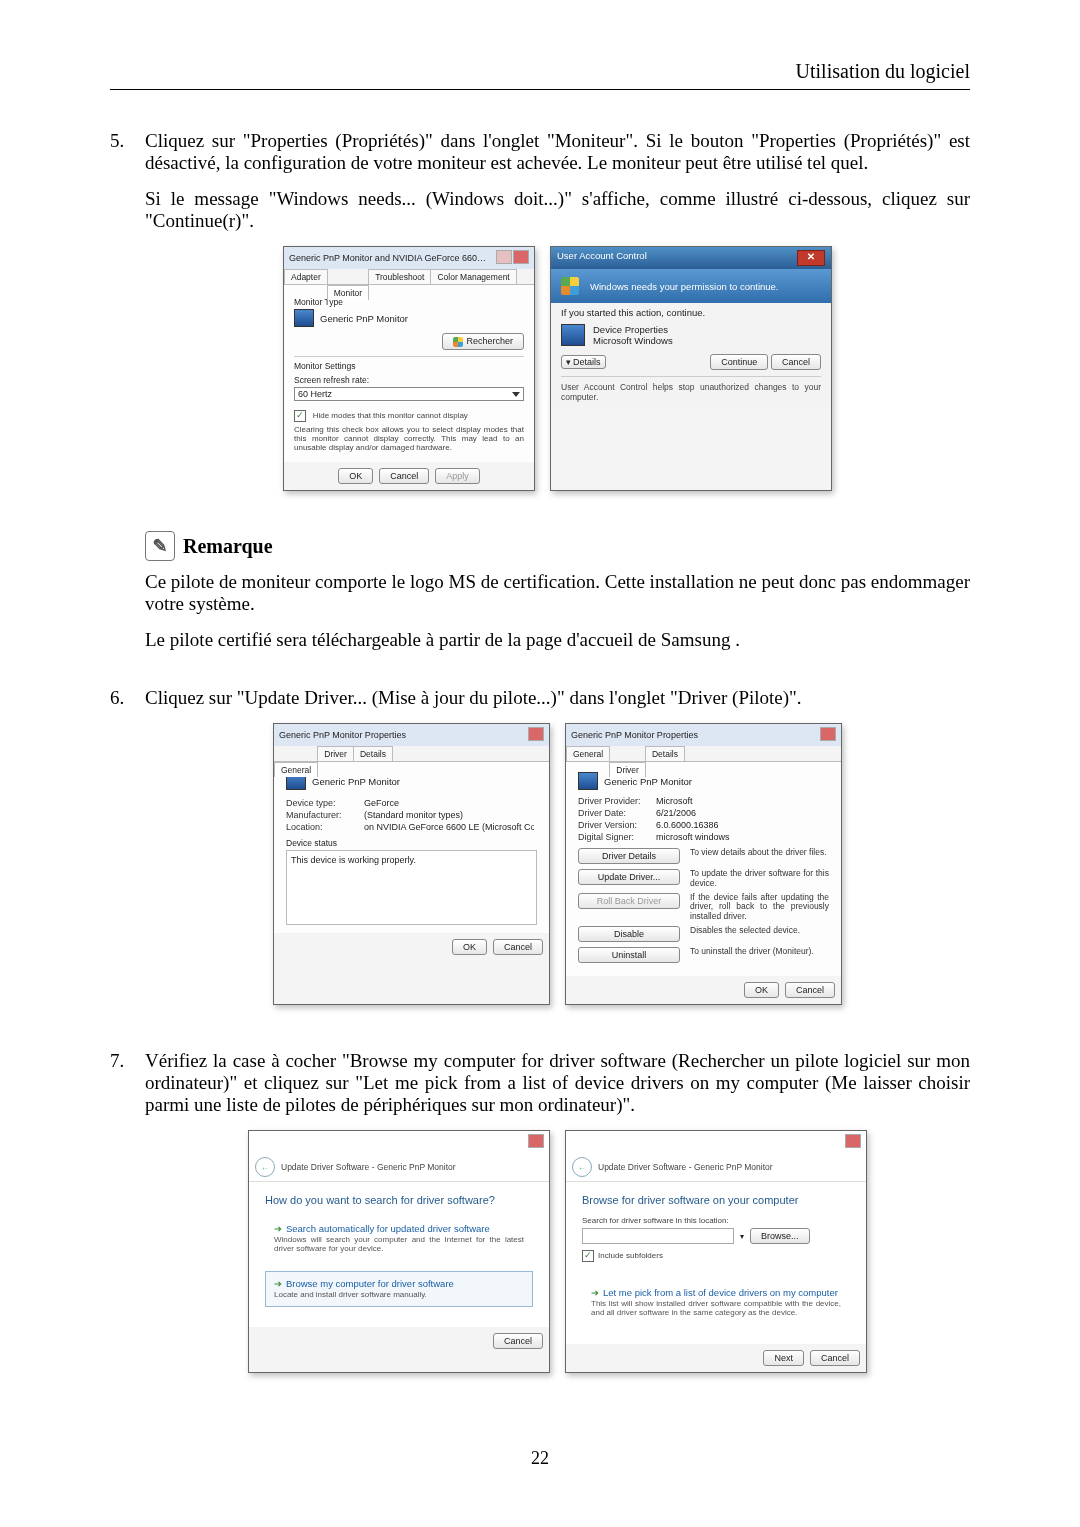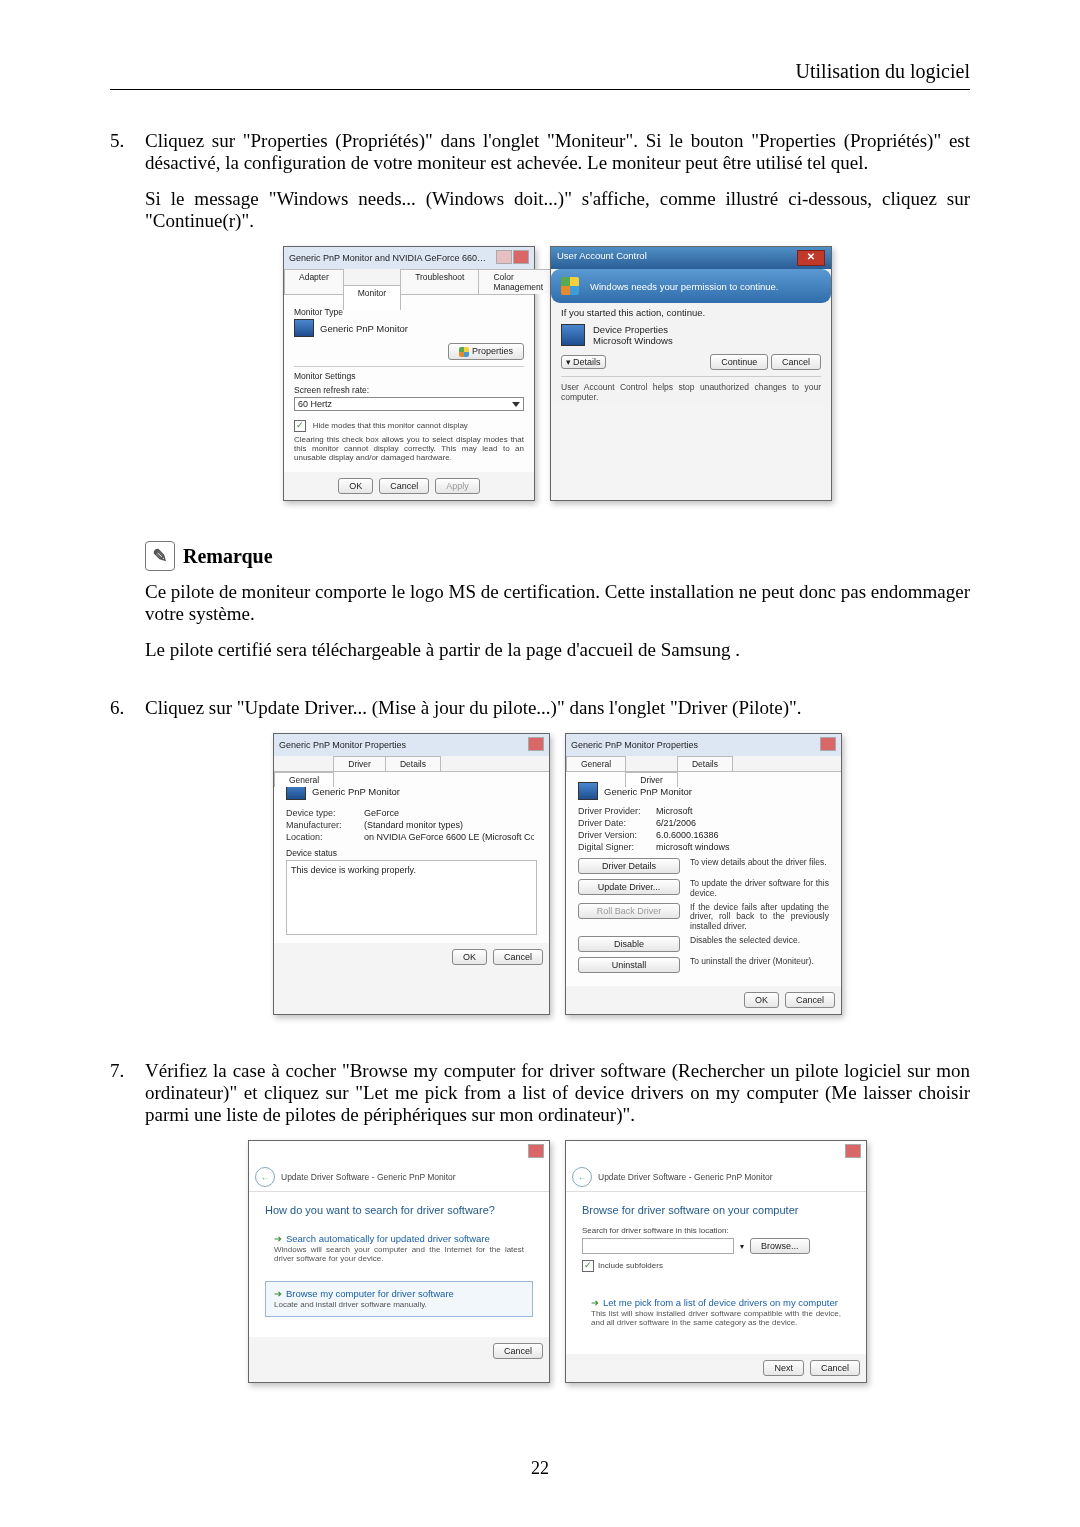--- a/index.html
+++ b/index.html
@@ -11,40 +11,40 @@
     .content { flex: 1; text-align: justify; }
     .content p { margin: 0 0 14px 0; }
     .fig-row { display: flex; justify-content: center; gap: 15px; margin: 10px 0 25px 0; }
     .dlg { border: 1px solid #666; background: #f4f4f4; font-family: Tahoma,Arial,sans-serif; font-size: 9.5px; color: #222; position: relative; box-shadow: 2px 3px 6px rgba(0,0,0,.25); }
     
     .dlg1 { width: 250px; }
     .titlebar { background: #dde6f3; padding: 3px 5px; display: flex; justify-content: space-between; align-items: center; font-size: 9px; }
     .winbtns span { display:inline-block; width:14px; height:12px; background:#e6c0c0; margin-left:1px; border:1px solid #aaa; }
     .winbtns span.close{ background:#d96767; }
     .tabs { display:flex; background:#f4f4f4; border-bottom:1px solid #bbb; font-size:8.5px; }
-    .tabs .tab { padding:2px 14px; border:1px solid #bbb; border-bottom:none; background:#f9f9f9; margin-right:-1px; }
+    .tabs .tab { padding:2px 6px; border:1px solid #bbb; border-bottom:none; background:#f9f9f9; margin-right:-1px; }
     .tabs .tab.active { background:#fff; position:relative; top:16px; }
     .pane { padding:8px 10px 10px 10px; background:#fdfdfd; }
     .group-label { font-size:8.5px; margin:4px 0 2px 0; }
     .monrow { display:flex; align-items:center; gap:6px; }
     .monicon { width:18px; height:16px; background:linear-gradient(#4a87cf,#1e4d90); border:1px solid #333; }
     .btn { display:inline-block; padding:2px 10px; border:1px solid #888; background:linear-gradient(#fff,#e6e6e6); border-radius:3px; font-size:9px; text-align:center; }
     .btn.disabled { color:#999; }
     .shield { display:inline-block; width:10px; height:10px; background:conic-gradient(#f6cf3a 0 25%,#3f9dd9 25% 50%,#e68a2e 50% 75%,#5aa850 75% 100%); border-radius:2px; margin-right:3px; vertical-align:middle; }
     .select { border:1px solid #888; background:#fff; padding:1px 3px; display:flex; justify-content:space-between; align-items:center; font-size:9px; }
     .dropdown-arrow{width:0;height:0;border-left:4px solid transparent;border-right:4px solid transparent;border-top:5px solid #333;}
     .checkbox{display:inline-block;width:10px;height:10px;border:1px solid #666;background:#fff;position:relative;vertical-align:middle;margin-right:4px;}
     .checkbox.on::after{content:"";position:absolute;left:1px;top:-1px;font-size:9px;color:#3a7a3a;content:"✓";}
     .small{font-size:8px;color:#444;line-height:1.15;}
     .dlg-buttons{text-align:right; padding:6px; display:flex; justify-content:center; gap:6px;}
     
     .dlg2{width:280px;}
     .uac-title{background:linear-gradient(#4f90c6,#2a5d95); color:#fff; padding:3px 6px; display:flex; justify-content:space-between; align-items:flex-start;}
     .uac-close{width:26px;height:14px;background:#c0392b;border:1px solid #7a2219;color:#fff;text-align:center;font-weight:bold;line-height:12px;font-size:10px;}
-    .uac-band{background:linear-gradient(#5a99d2,#2f6eab); color:#fff; padding:8px 10px; display:flex; align-items:center; gap:8px;border-radius:9px;}
+    .uac-band{background:linear-gradient(#5a99d2,#2f6eab); color:#fff; padding:8px 10px; display:flex; align-items:center; gap:8px;}
     .uac-body{background:#f3f3f3; padding:4px 10px; font-size:9.5px;}
     .uac-row{display:flex; align-items:center; gap:8px; margin:6px 0;}
     .uac-icon{width:22px;height:20px;background:linear-gradient(#4a87cf,#1e4d90);border:1px solid #333;}
     .uac-foot{border-top:1px solid #ccc;margin-top:6px;padding-top:5px;font-size:8.5px;color:#444;}
     
     .remarque-block { margin: 40px 0 16px 0; }
     .remarque-head { display:flex; align-items:center; gap:8px; font-weight:bold; font-size:20px; margin-bottom:10px;}
     .pencil-icon{width:28px;height:28px;border:1px solid #777;border-radius:4px;display:flex;align-items:center;justify-content:center;color:#555;font-size:18px;}
     .remarque-body p { margin:0 0 14px 0; text-align:justify;}
     
@@ -97,21 +97,21 @@
             <span class="tab">Troubleshoot</span>
             <span class="tab">Color Management</span>
           </div>
           <div class="pane">
             <div class="group-label">Monitor Type</div>
             <div class="monrow">
               <div class="monicon"></div>
               <span>Generic PnP Monitor</span>
             </div>
             <div style="text-align:right;margin:6px 0;">
-              <span class="btn"><span class="shield"></span><span>Properties</span></span>
+              <span class="btn"><span class="shield"></span><span>Rechercher</span></span>
             </div>
             <hr style="border:none;border-top:1px solid #ccc;">
             <div class="group-label">Monitor Settings</div>
             <div class="group-label">Screen refresh rate:</div>
             <div class="select">
               <span>60 Hertz</span>
               <span class="dropdown-arrow"></span>
             </div>
             <div style="margin-top:8px;">
               <span class="checkbox on"></span>

